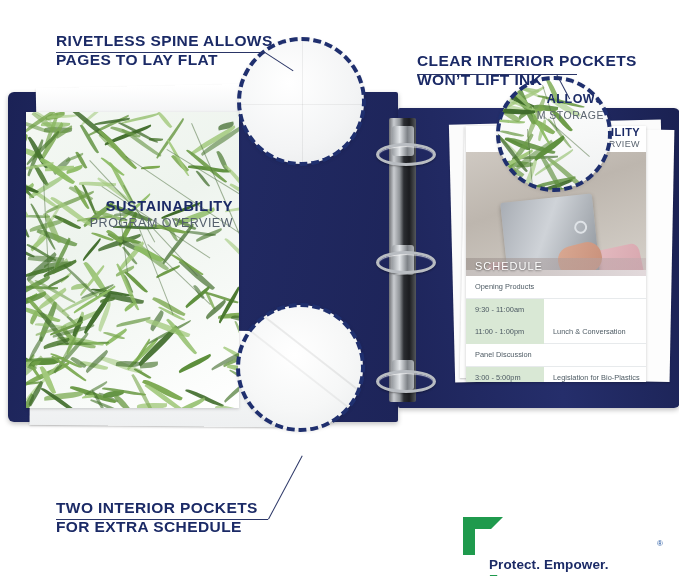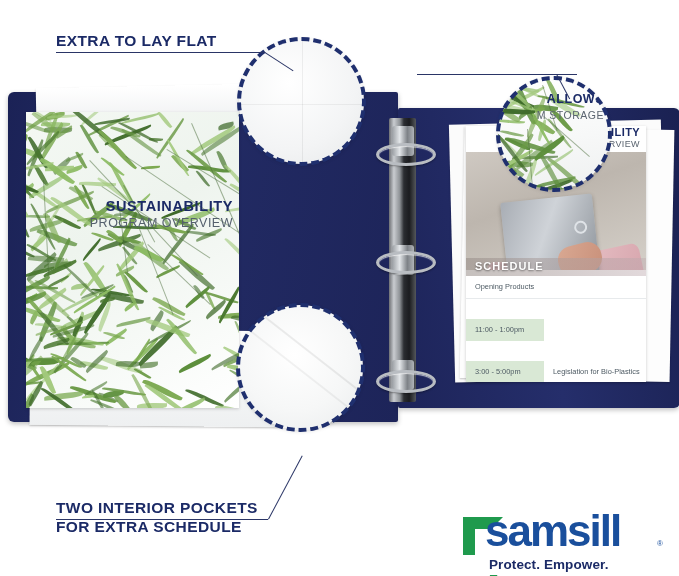--- a/index.html
+++ b/index.html
@@ -84,21 +84,21 @@
   .photo-hand{position:absolute;left:92px;top:92px;width:44px;height:30px;
      background:linear-gradient(120deg,#d9a993,#c9907a);border-radius:14px;
      transform:rotate(-14deg);}
   .photo-sleeve{position:absolute;left:118px;top:96px;width:58px;height:36px;
      background:linear-gradient(120deg,#e6bfc4,#d7a5ad);border-radius:8px;
      transform:rotate(-12deg);}
   .photo-leg{position:absolute;left:22px;top:110px;width:46px;height:40px;
      background:linear-gradient(180deg,#e3bcc2,#d1a2ab);border-radius:6px;}
 
   .sched-band{position:absolute;left:0;top:132px;width:100%;height:18px;}
-  .sched-band span{position:absolute;left:9px;top:2px;color:#fff;font-weight:700;
+  .sched-band span{position:absolute;left:9px;top:2px;color:#fff;font-weight:400;
      font-size:11px;letter-spacing:1px;
      text-shadow:0 1px 2px rgba(0,0,0,.45);}
   .sched-table{position:absolute;left:0;top:150px;width:100%;}
   .sched-row{position:relative;display:flex;min-height:20px;}
   .sched-time{width:78px;background:#d9e8d5;color:#4d5a63;font-size:7.4px;
      padding:6px 0 6px 9px;box-sizing:border-box;line-height:10px;}
   .sched-desc{flex:1;background:#fff;color:#4d5a63;font-size:7.4px;
      padding:6px 4px 6px 9px;box-sizing:border-box;line-height:10px;
      border-bottom:1px solid #e7eaec;white-space:pre-line;}
 
@@ -424,25 +424,28 @@
       <div class="photo-hand"></div>
     </div>
     <div class="sched-band" style="background: linear-gradient(90deg, rgba(150, 140, 135, 0.55), rgba(190, 170, 175, 0.45));">
       <span>SCHEDULE</span>
     </div>
     <div class="sched-table" id="sched-table">
         <div class="sched-row">
           <div class="sched-desc">Opening Products</div>
         </div>
         <div class="sched-row">
+          <div class="sched-time" style="background: rgb(217, 232, 213);">9:30 - 11:00am</div>
         </div>
         <div class="sched-row">
           <div class="sched-time" style="background: rgb(217, 232, 213);">11:00 - 1:00pm</div>
+          <div class="sched-desc">Lunch &amp; Conversation</div>
         </div>
         <div class="sched-row">
+          <div class="sched-desc">Panel Discussion</div>
         </div>
         <div class="sched-row">
           <div class="sched-time" style="background: rgb(217, 232, 213);">3:00 - 5:00pm</div>
           <div class="sched-desc">Legislation for Bio-Plastics</div>
         </div>
       </div>
   </div>
 
   <div class="mag mag-a">
     <div class="crease"></div>
@@ -516,37 +519,41 @@
         <div class="stem" style="left: 45.7612px; top: 37.7505px; width: 60.7587px; height: 1px; transform: rotate(41.2222deg);"></div>
         <div class="stem" style="left: 44.8371px; top: 6.64616px; width: 48.0571px; height: 1px; transform: rotate(72.2171deg);"></div>
         <div class="stem" style="left: 29.9015px; top: 51.3607px; width: 120.788px; height: 1px; transform: rotate(85.1872deg);"></div>
       </div>
     <span class="mc-t1">ALLOWS</span>
     <span class="mc-t2">M STORAGE</span>
   </div>
   <div class="mag-ring ring-c"></div>
 
   <div class="callout" style="left:56px;top:12px;">
-    <span class="l2">EXTRA TO LAY FLAT</span>
+    <span>RIVETLESS SPINE ALLOWS</span>
+    <span class="l2">PAGES TO LAY FLAT</span>
   </div>
   <div class="rule" style="left:56px;top:52px;width:209px;"></div>
   <div class="leader" style="left:265px;top:52px;width:34px;transform:rotate(33deg);"></div>
 
+  <div class="callout" style="left:417px;top:32px;">
+    <span>CLEAR INTERIOR POCKETS</span>
+    <span class="l2">WON’T LIFT INK</span>
+  </div>
   <div class="rule" style="left:417px;top:74px;width:160px;"></div>
   <div class="leader" style="left:557px;top:74px;width:28px;transform:rotate(62deg);"></div>
 
   <div class="callout" style="left:56px;top:479px;">
     <span>TWO INTERIOR POCKETS</span>
     <span class="l2">FOR EXTRA SCHEDULE</span>
   </div>
   <div class="rule" style="left:56px;top:519px;width:212px;"></div>
   <div class="leader" style="left:268px;top:519px;width:72px;transform:rotate(-62deg);"></div>
 
   <div class="logo">
     <svg width="44" height="44" style="position:absolute;left:0;top:2px;" viewBox="0 0 44 44">
       <polygon points="2,44 2,6 42,6 30,18 14,18 14,44" fill="#1f9a4d"></polygon>
     </svg>
-    <span class="logo-word">samsill</span>
     <span class="logo-reg">®</span>
     <span class="logo-tag"><span class="tag-b">Protect. Empower.</span> <span class="tag-g">Empower.</span></span>
   </div>
 
 </div>
 
 </body></html>

